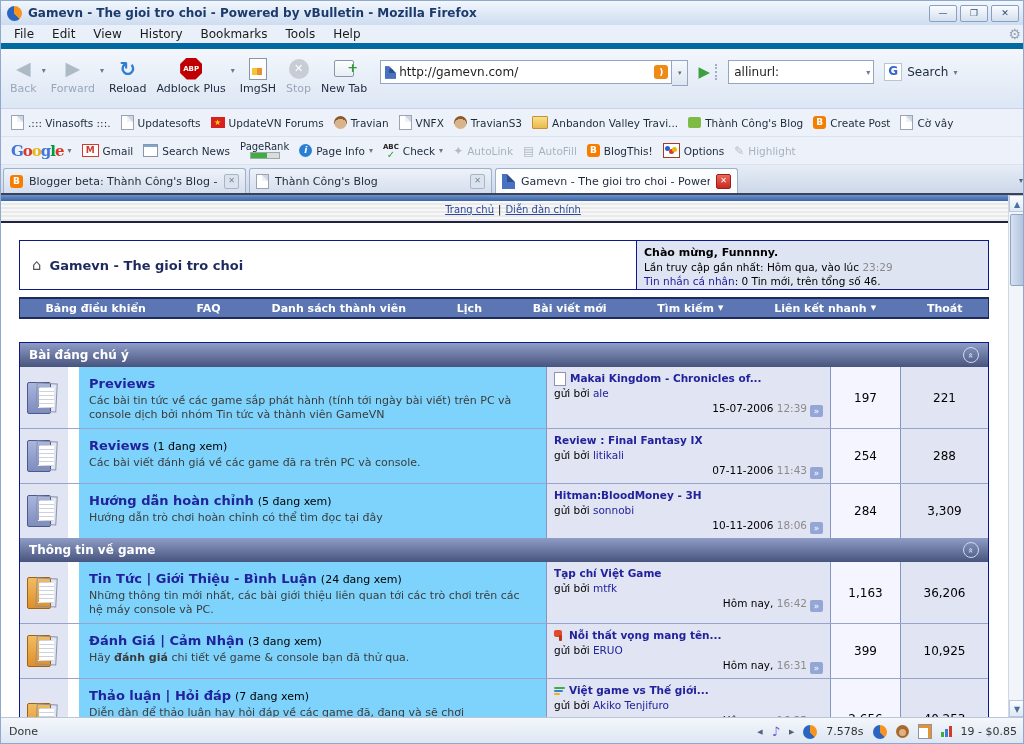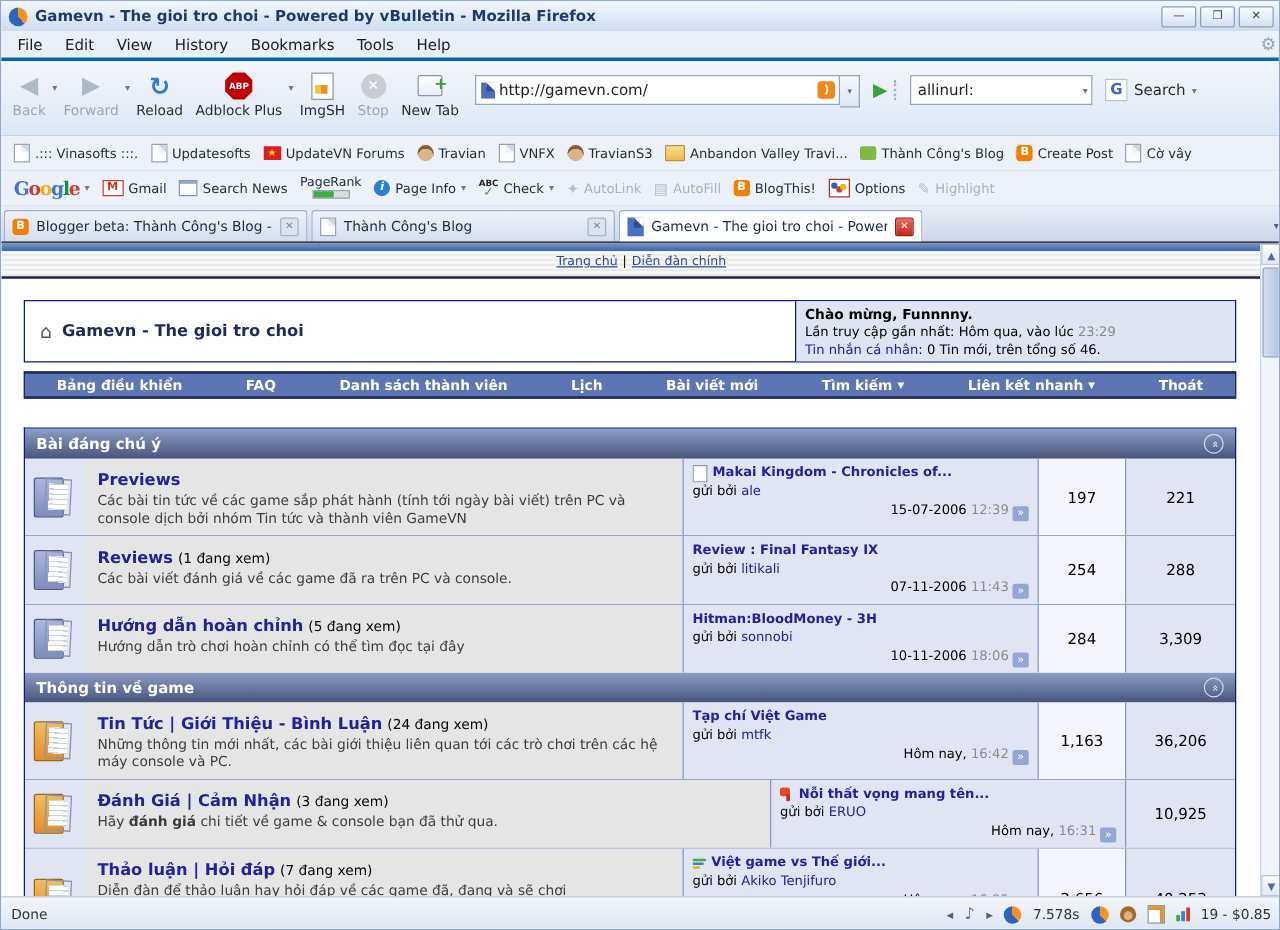--- a/index.html
+++ b/index.html
@@ -4,21 +4,21 @@
 <style>
   html,body{margin:0;padding:0;}
   body{width:1024px;height:744px;font-family:"DejaVu Sans","Liberation Sans",sans-serif;background:#cfd9ea;}
   .window{position:relative;width:1024px;height:744px;box-sizing:border-box;background:#fff;border:1px solid #8fa8cc;overflow:hidden;}
   
   .titlebar{position:absolute;left:0;top:0;width:1024px;height:24px;background:linear-gradient(#f2f7fd,#cedcf0);display:flex;align-items:center;padding:0 6px;box-sizing:border-box;}
   .title-text{font-size:12px;font-weight:bold;color:#1d3a6d;margin-left:6px;white-space:nowrap;}
   .win-btns{margin-left:auto;display:flex;gap:3px;}
   .win-btn{width:26px;height:15px;border:1px solid #8aa0c2;border-radius:2px;background:linear-gradient(#fafcfe,#d4e0ef);font-size:9px;line-height:14px;text-align:center;color:#2c4a72;}
   
-  .menubar{position:absolute;left:0;top:24px;width:1024px;height:24px;background:#e9f0f9;border-bottom:3px solid #0369a1;display:flex;align-items:center;padding:0 4px;box-sizing:border-box;text-align:right;}
+  .menubar{position:absolute;left:0;top:24px;width:1024px;height:24px;background:#e9f0f9;border-bottom:6px solid #0369a1;display:flex;align-items:center;padding:0 4px;box-sizing:border-box;text-align:right;}
   .menu-item{font-size:12px;color:#1b1b1b;padding:3px 9px;}
   .gear{margin-left:auto;color:#97a3b4;font-size:14px;}
   
   .toolbar{position:absolute;left:0;top:48px;width:1024px;height:60px;background:linear-gradient(#f3f7fc,#dce6f4);border-bottom:1px solid #c7d4e8;display:flex;align-items:flex-start;padding:5px 4px 0 4px;box-sizing:border-box;}
   .tbtn{display:flex;flex-direction:column;align-items:center;padding:1px 5px;font-size:11px;color:#1e2a3a;white-space:nowrap;}
   .tbtn .ticon{height:27px;display:flex;align-items:center;justify-content:center;}
   .tbtn.disabled{color:#9aa7b8;}
   .tcaret{font-size:8px;color:#6b7990;margin-top:12px;}
   .arrow-ico{font-size:19px;line-height:19px;}
   .arrow-dis{color:#aeb9c6;}
@@ -96,21 +96,21 @@
   .navbar{margin-top:7px;height:22px;background:#5b76b2;border:1px solid #1c2a5e;border-top-width:2px;border-bottom-width:2px;display:flex;align-items:center;justify-content:space-around;font-size:11px;font-weight:bold;color:#fff;box-sizing:border-box;}
   .nav-item{display:flex;align-items:center;gap:4px;white-space:nowrap;}
   .nav-caret{font-size:7px;}
   .ftable{margin-top:23px;border:1px solid #0b198c;border-bottom:none;}
   .cat{height:24px;background:linear-gradient(#8e9cc6,#47547e);display:flex;align-items:center;padding:0 9px;color:#fff;font-weight:bold;font-size:12px;box-sizing:border-box;}
   .collapse{margin-left:auto;width:14px;height:14px;border:1px solid #cfd9ee;border-radius:50%;display:flex;align-items:center;justify-content:center;color:#cfd9ee;}
   .collapse span{display:inline-block;transform:rotate(90deg);font-size:9px;line-height:9px;}
   .frow{display:flex;border-top:1px solid #98a4cc;}
   .frow.first{border-top:none;}
   .c-icon{width:48px;background:#e1e4f2;display:flex;align-items:center;justify-content:center;flex-shrink:0;}
-  .c-main{flex:1;background:#e5e5e5;padding:6px 10px;min-width:0;}
+  .c-main{flex:1;background:#7dd3fc;padding:6px 10px;min-width:0;margin-left:11px;}
   .f-name{font-size:13px;font-weight:bold;color:#22229c;}
   .f-view{font-size:11px;color:#000;font-weight:normal;margin-left:4px;}
   .f-desc{font-size:11px;color:#3c3c3c;margin-top:2px;line-height:14px;}
   .f-desc-red{font-size:11px;color:#d40000;font-weight:bold;line-height:14px;}
   .c-last{width:284px;background:#e1e4f2;border-left:1px solid #8696c2;padding:4px 7px;font-size:10.5px;line-height:15px;box-sizing:border-box;flex-shrink:0;}
   .lp-title{font-weight:bold;color:#22229c;white-space:nowrap;overflow:hidden;display:flex;align-items:center;gap:4px;}
   .lp-author{color:#22229c;}
   .lp-date{text-align:right;color:#000;}
   .goarrow{display:inline-block;width:13px;height:12px;background:#93a6d6;color:#fff;font-size:9px;line-height:12px;text-align:center;border-radius:2px;vertical-align:-2px;margin-left:3px;}
   .c-th,.c-po{display:flex;align-items:center;justify-content:center;font-size:12px;color:#000;border-left:1px solid #8696c2;box-sizing:border-box;flex-shrink:0;}
@@ -527,20 +527,21 @@
             <div class="f-desc"><span>Hãy </span><b>đánh giá</b><span> chi tiết về game &amp; console bạn đã thử qua.</span></div>
           </div>
           <div class="c-last">
             <div class="lp-title">
                 <span class="thumb-ico"></span>
                 <a class="lp-title">Nỗi thất vọng mang tên...</a>
               </div>
             <div><span>gửi bởi</span> <a class="lp-author">ERUO</a></div>
             <div class="lp-date"><span>Hôm nay,</span> <span class="time-gray">16:31</span><span class="goarrow">»</span></div>
           </div>
+          <div class="c-th">399</div>
           <div class="c-po">10,925</div>
         </div>
 
         <div class="frow r6">
           <div class="c-icon">
               <span class="ficon new">
                 <span class="back"></span>
                 <span class="pg"></span>
               </span>
             </div>

